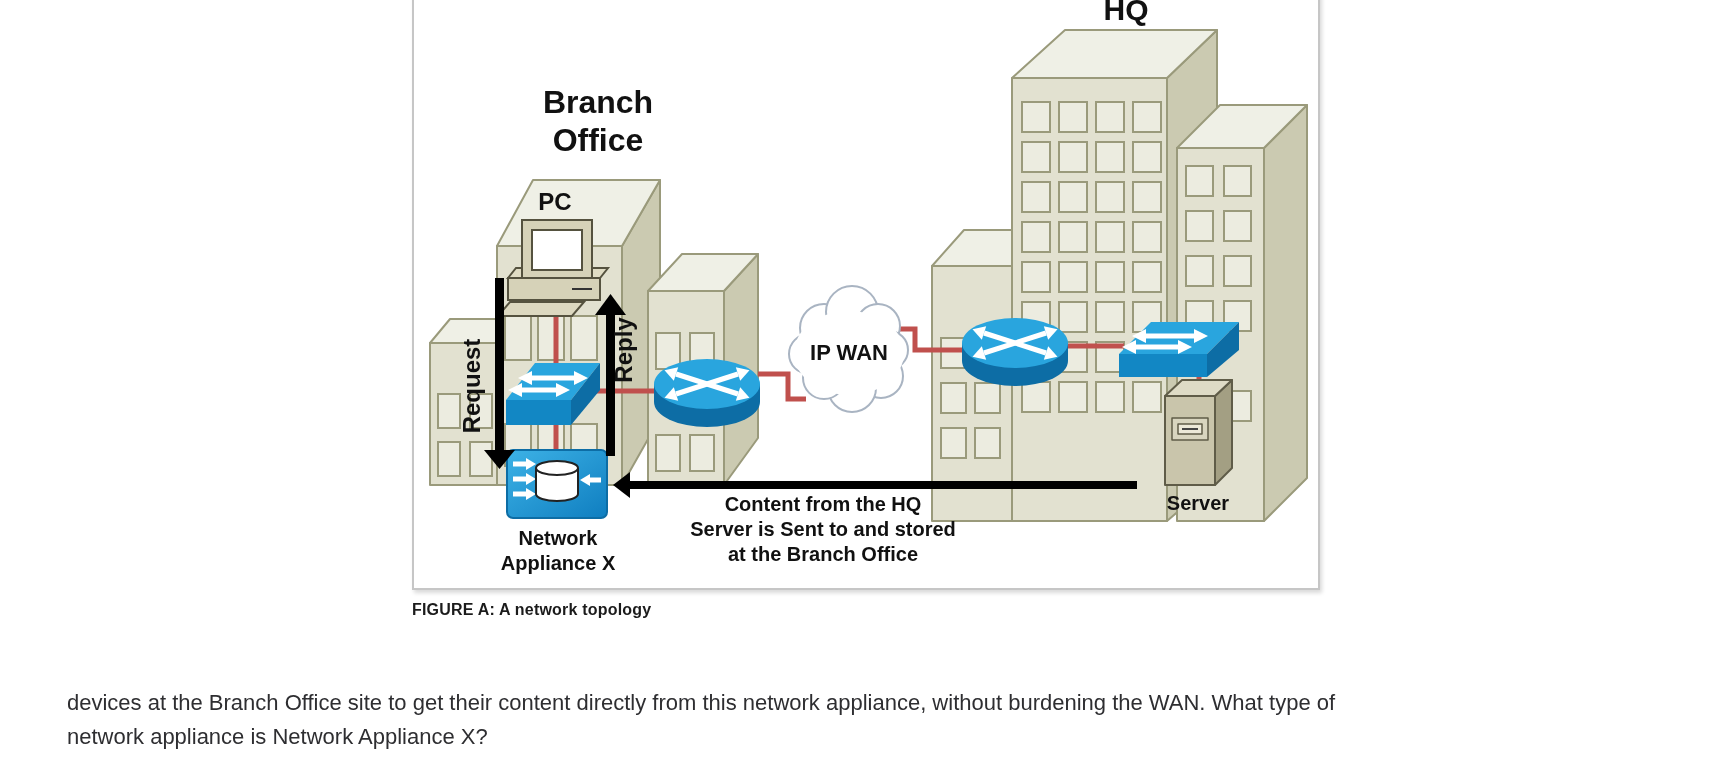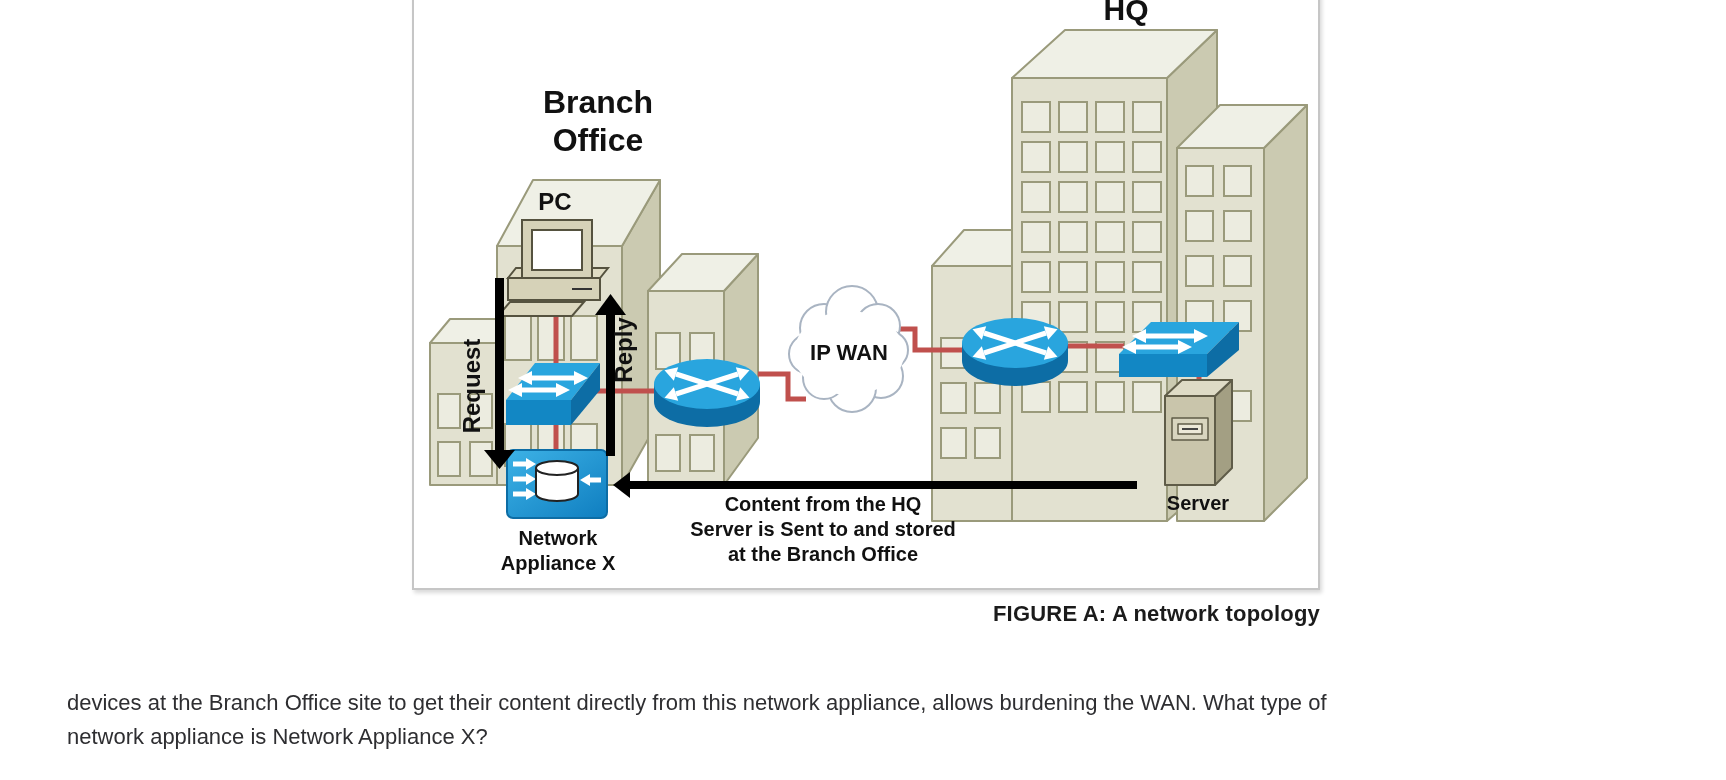--- a/index.html
+++ b/index.html
@@ -7,22 +7,22 @@
     width:1726px;height:780px;overflow:hidden;position:relative;
     background:#ffffff;font-family:"Liberation Sans",sans-serif;
   }
   .figure-box{
     position:absolute;left:412px;top:-10px;width:908px;height:600px;
     box-sizing:border-box;border:2px solid #c6c6c6;background:#ffffff;
     box-shadow:2px 3px 4px rgba(0,0,0,0.15);
   }
   .figure-box svg{position:absolute;left:0;bottom:0;display:block;}
   .figure-caption{
-    position:absolute;left:412px;top:601px;width:908px;text-align:right;
-    font-size:22px;font-weight:700;color:#1b1b1b;letter-spacing:0.2px;
+    position:absolute;left:412px;top:601px;width:908px;text-align:left;
+    font-size:16px;font-weight:700;color:#1b1b1b;letter-spacing:0.2px;
   }
   .question{
     position:absolute;left:67px;top:686px;width:1640px;
     font-size:22px;line-height:33.5px;color:#2e2e31;
   }
   .qline{white-space:nowrap;}
   
   .bldg-front{fill:#e2e1d0;stroke:#9a9a7b;stroke-width:2;stroke-linejoin:round;}
   .bldg-top{fill:#eff0e6;stroke:#9a9a7b;stroke-width:2;stroke-linejoin:round;}
   .bldg-side{fill:#cbcab1;stroke:#9a9a7b;stroke-width:2;stroke-linejoin:round;}
@@ -257,17 +257,17 @@
       <text class="lbl" x="144" y="572" font-size="20">Appliance X</text>
       <text class="lbl" x="409" y="513" font-size="20">Content from the HQ</text>
       <text class="lbl" x="409" y="538" font-size="20">Server is Sent to and stored</text>
       <text class="lbl" x="409" y="563" font-size="20">at the Branch Office</text>
     </svg>
   </div>
 
   <div class="figure-caption">FIGURE A: A network topology</div>
 
   <div class="question">
-    <div class="qline">devices at the Branch Office site to get their content directly from this network appliance, allows burdening the WAN. What type of</div>
+    <div class="qline">devices at the Branch Office site to get their content directly from this network appliance, without burdening the WAN. What type of</div>
     <div class="qline">network appliance is Network Appliance X?</div>
   </div>
 
 </div>
 
 </body></html>

